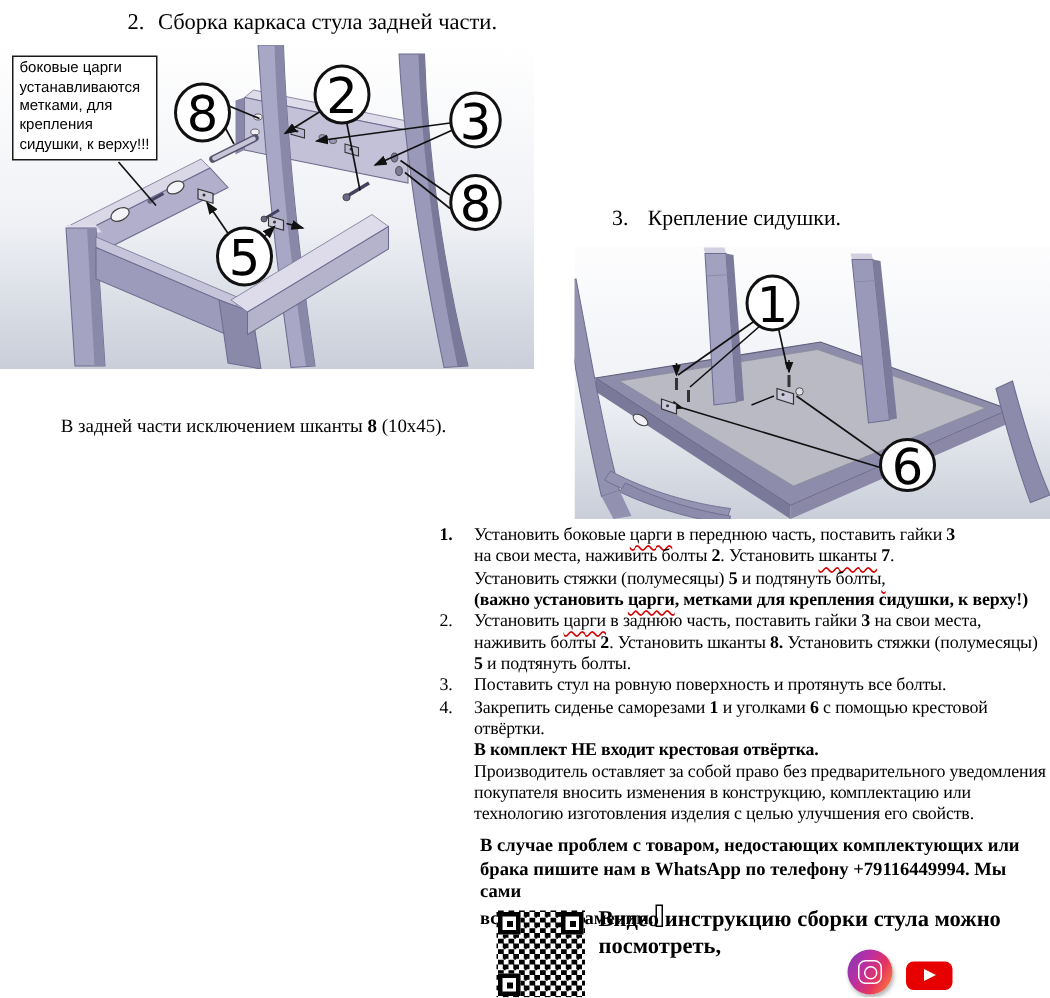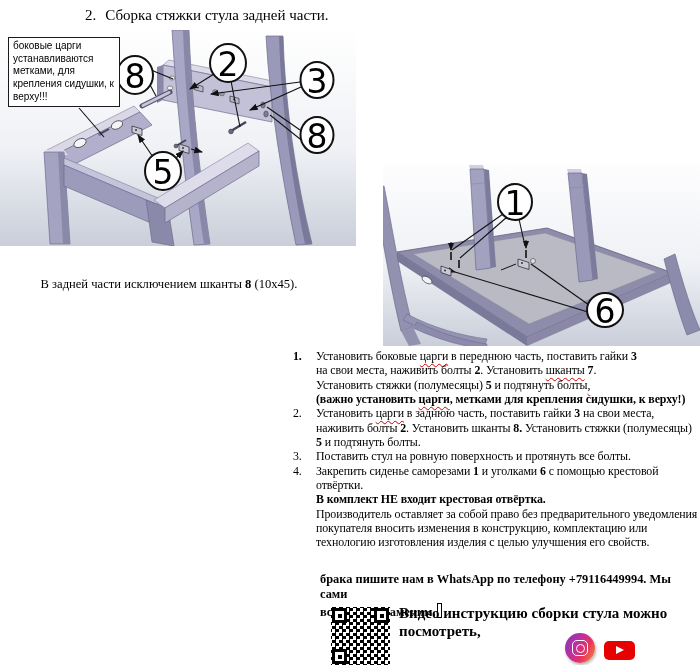--- a/index.html
+++ b/index.html
@@ -6,21 +6,21 @@
   .page{position:relative;width:700px;height:665px;background:#fff;overflow:hidden;
         font-family:"Liberation Serif",serif;color:#000}
   
   .h2{position:absolute;left:85px;top:7px;font-size:15px;white-space:nowrap}
   .h2 .hnum{margin-right:9px}
   .h3{position:absolute;left:408px;top:138px;font-size:14.5px;white-space:nowrap}
   .h3 .hnum{margin-right:13px}
   
   .d1{position:absolute;left:0;top:30px}
   .d2{position:absolute;left:383px;top:164px}
-  .notebox{position:absolute;left:8px;top:37px;width:112px;box-sizing:border-box;
+  .notebox{position:absolute;left:8px;top:37px;width:97px;box-sizing:border-box;
            border:1.6px solid #1a1a1a;background:#fff;padding:2px 4px 3px 4px;
            font-family:"Liberation Sans",sans-serif;font-size:10px;line-height:1.27;z-index:3}
   .caption{position:absolute;left:2px;top:246px;width:334px;text-align:center;
            font-size:12.6px;line-height:15.6px}
   
   .instr{position:absolute;left:293px;top:349px;width:407px;font-size:11.9px;
          line-height:14.35px;letter-spacing:-0.1px}
   .item{display:flex}
   .item .num{flex:0 0 23px}
   .item.first .num{font-weight:bold}
@@ -54,21 +54,21 @@
   .cnum{font-family:"DejaVu Sans",sans-serif;font-size:33px;fill:#000}
   .lead{stroke:#111;stroke-width:1.1;fill:none}
   .callout-circle{fill:#fff;stroke:#111;stroke-width:2}
 </style>
 </head>
 <body>
 
 <div class="page">
 
   <div class="h2">
-    <span class="hnum">2.</span><span>Сборка стяжки стула задней части.</span>
+    <span class="hnum">2.</span><span>Сборка каркаса стула задней части.</span>
   </div>
 
   <svg class="d1" width="356" height="216" viewBox="0 0 356 216">
     <defs>
       <linearGradient id="bg1" x1="0" y1="0" x2="0" y2="1">
         <stop offset="0" stop-color="#ffffff"></stop>
         <stop offset="0.55" stop-color="#eff1f5"></stop>
         <stop offset="1" stop-color="#c9ced9"></stop>
       </linearGradient>
       <marker id="m1" markerWidth="9" markerHeight="8" refX="7" refY="3" orient="auto">
@@ -171,20 +171,23 @@
     <g>
       <ellipse class="callout-circle" cx="163" cy="141" rx="18" ry="19"></ellipse>
       <text class="cnum" x="163" y="142" text-anchor="middle" dominant-baseline="central">5</text>
     </g>
   </svg>
 
   <div class="notebox">боковые царги устанавливаются метками, для крепления сидушки, к верху!!!</div>
 
   <div class="caption"><br><br><span>В задней части исключением шканты </span><span class="b">8</span><span> (10x45).</span></div>
 
+  <div class="h3">
+    <span class="hnum">3.</span><span>Крепление сидушки.</span>
+  </div>
 
   <svg class="d2" width="317" height="182" viewBox="0 0 317 182">
     <defs>
       <linearGradient id="bg2" x1="0" y1="0" x2="0" y2="1">
         <stop offset="0" stop-color="#fdfdfe"></stop>
         <stop offset="0.55" stop-color="#eff1f5"></stop>
         <stop offset="1" stop-color="#c9ced9"></stop>
       </linearGradient>
       <marker id="m2" markerWidth="9" markerHeight="8" refX="7" refY="3" orient="auto">
         <path d="M0,0 L8,3 L0,6 Z" fill="#111"></path>
@@ -264,21 +267,21 @@
     <div class="item">
       <span class="num">3.</span>
       <span class="body"><span>Поставить стул на ровную поверхность и протянуть все болты.</span></span>
     </div>
     <div class="item">
       <span class="num">4.</span>
       <span class="body"><span> Закрепить сиденье саморезами </span><span class="b">1</span><span> и уголками </span><span class="b">6</span><span> с помощью крестовой</span><br><span>отвёртки.</span><br><span class="b u">В комплект НЕ входит крестовая отвёртка.</span><br><span>Производитель оставляет за собой право без предварительного уведомления</span><br><span>покупателя вносить изменения в конструкцию, комплектацию или</span><br><span>технологию изготовления изделия с целью улучшения его свойств.</span></span>
     </div>
   </div>
 
-  <div class="contact"><span><br><span class="b u">брака пишите нам в WhatsApp по телефону +79116449994. Мы сами</span><br><span class="b u">всё быстро заменим.</span></span><span class="endbox"></span></div>
+  <div class="contact"><span><span class="b u">В случае проблем с товаром, недостающих комплектующих или</span><br><span class="b u">брака пишите нам в WhatsApp по телефону +79116449994. Мы сами</span><br><span class="b u">всё быстро заменим.</span></span><span class="endbox"></span></div>
 
   <div class="qr">
     <div class="f tl"></div>
     <div class="f tr"></div>
     <div class="f bl"></div>
   </div>
 
   <div class="qrcap"><span class="b">Видео инструкцию сборки стула можно посмотреть,</span><br></div>
 
   <div class="insta">

